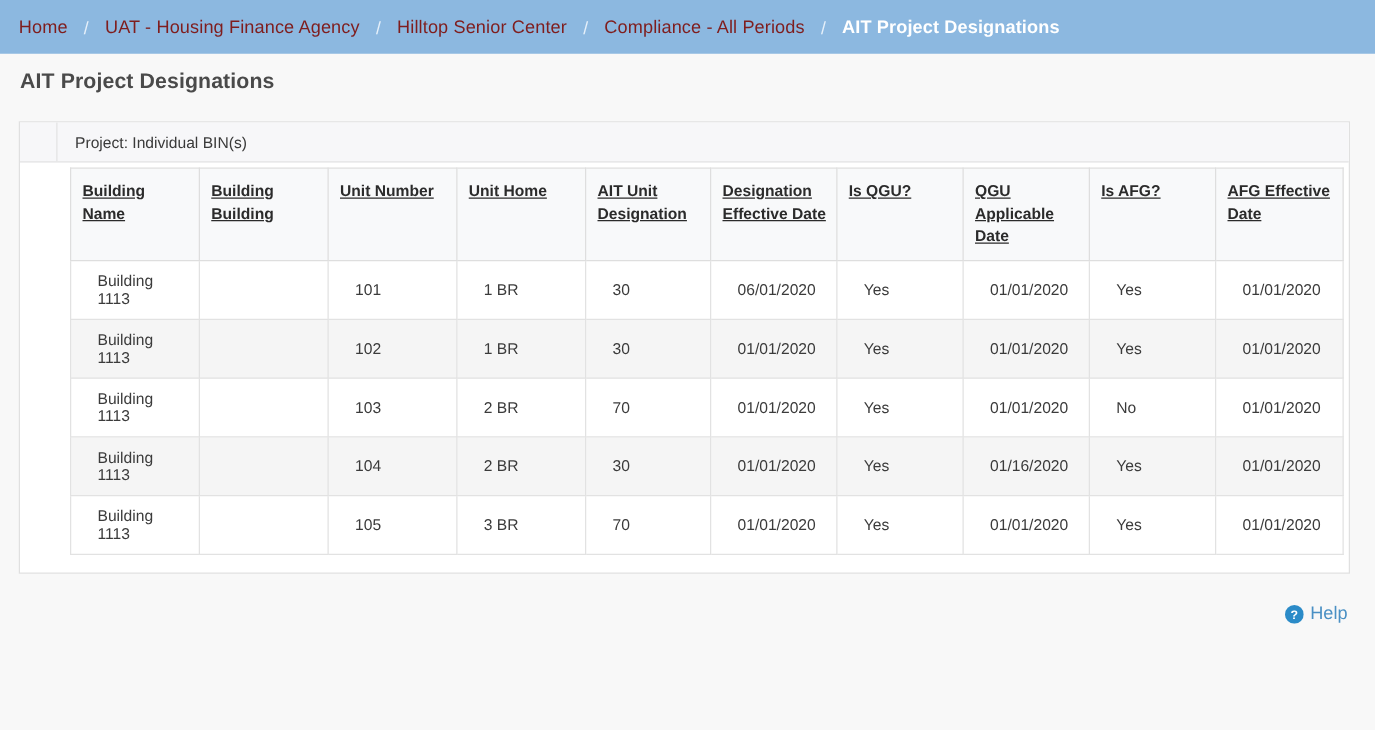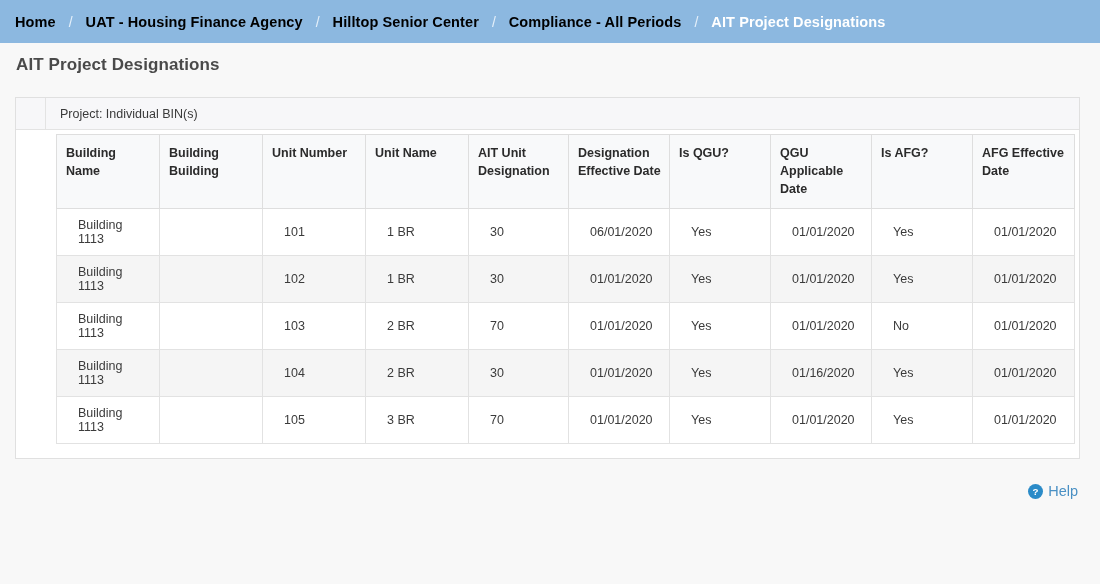--- a/index.html
+++ b/index.html
@@ -18,23 +18,23 @@
   
   .breadcrumb-bar {
     height: 43px;
     background: #8cb8e0;
     display: flex;
     align-items: center;
     padding-left: 15px;
     box-sizing: border-box;
   }
   .crumb {
-    color: #000000;
+    color: #7f1d1d;
     font-size: 14.5px;
-    font-weight: bold;
+    font-weight: normal;
     text-decoration: none;
     white-space: nowrap;
     letter-spacing: 0.1px;
   }
   .crumb-last {
     font-weight: bold;
     color: #ffffff;
   }
   .crumb-sep {
     color: #e6f0fa;
@@ -131,20 +131,21 @@
     background: #f8f9fa;
     color: #2b2b2b;
     font-weight: bold;
     font-size: 12.5px;
     text-align: left;
     vertical-align: top;
     padding: 10px 8px 10px 9px;
     border: 1px solid #dedede;
     line-height: 1.42;
     height: 32px;
+    text-decoration: underline;
   }
   table.grid td {
     padding: 9px 8px 9px 21px;
     border: 1px solid #e2e2e2;
     color: #3b3b3b;
     vertical-align: middle;
     height: 16px;
     background: #ffffff;
   }
   table.grid tbody tr:nth-child(even) td {
@@ -222,21 +223,21 @@
           <col class="c6">
           <col class="c7">
           <col class="c8">
           <col class="c9">
       </colgroup>
       <thead>
         <tr>
           <th>Building Name</th>
           <th>Building Building</th>
           <th>Unit Number</th>
-          <th>Unit Name</th>
+          <th>Unit Home</th>
           <th>AIT Unit Designation</th>
           <th>Designation Effective Date</th>
           <th>Is QGU?</th>
           <th>QGU Applicable Date</th>
           <th>Is AFG?</th>
           <th>AFG Effective Date</th>
         </tr>
       </thead>
       <tbody>
         <tr>

